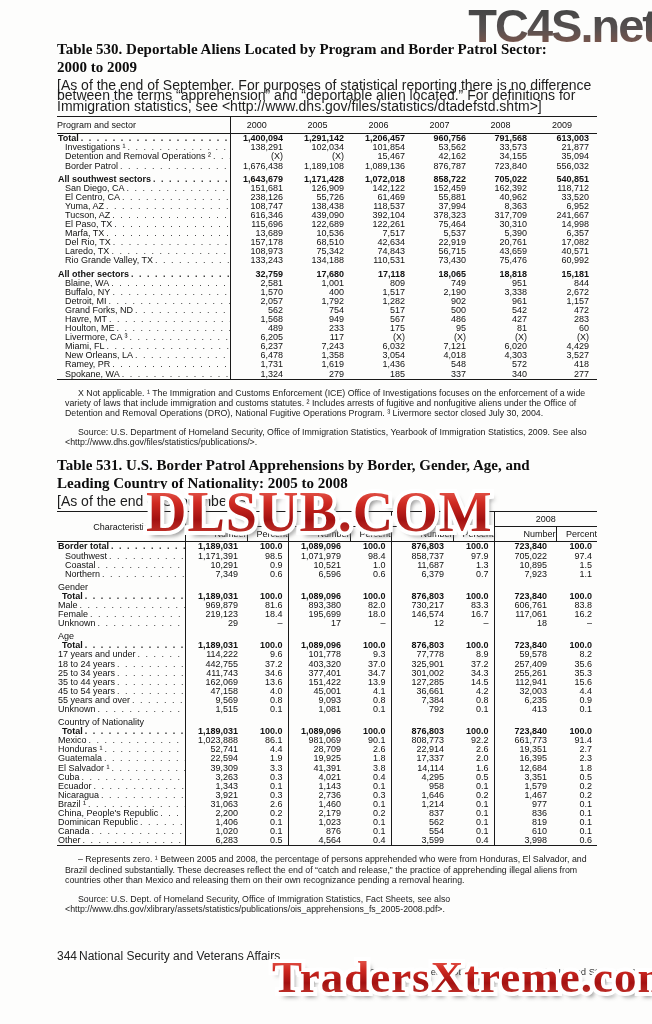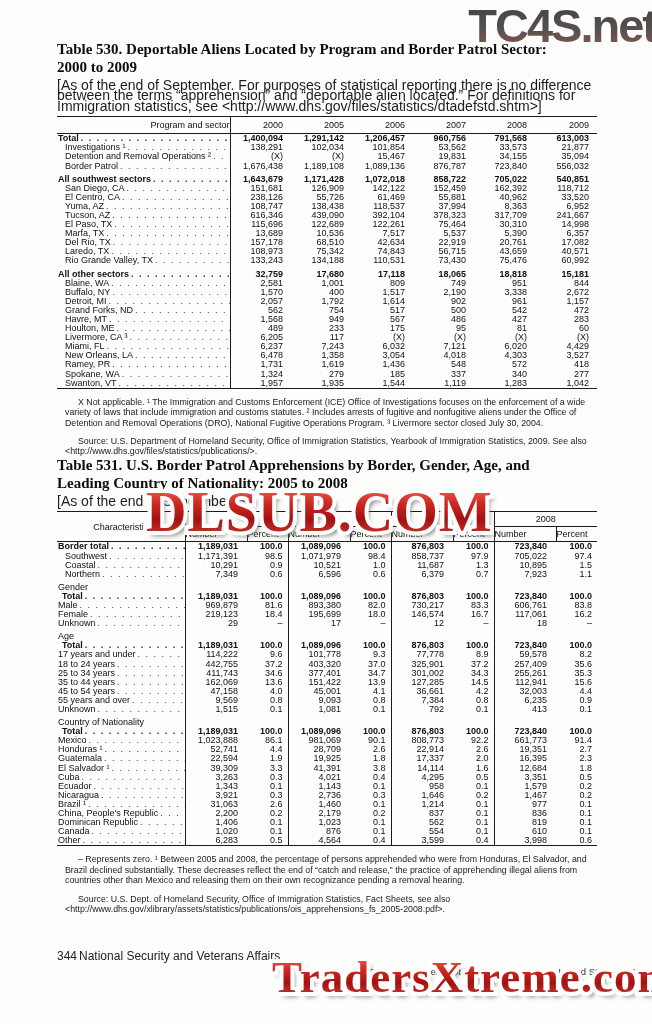--- a/index.html
+++ b/index.html
@@ -17,29 +17,29 @@
   table{border-collapse:collapse;width:100%;font-size:9px;color:#101010;table-layout:fixed}
   th,td{padding:0;font-weight:normal;vertical-align:bottom}
   .tbl{margin-top:5px;border-top:1.5px solid #1a1a1a;border-bottom:1.5px solid #1a1a1a}
   thead th{vertical-align:middle;font-size:9px}
   tbody td{line-height:9.1px;white-space:nowrap}
   tr.gap td{padding-top:4px}
   .bold{font-weight:bold}
 
   
   .tbl530 thead th{border-bottom:1px solid #1a1a1a;height:16px}
-  .tbl530 .th-stub{border-right:1px solid #1a1a1a;text-align:right}
-  .tbl530 .yr{text-align:right;padding-right:8px}
+  .tbl530 .th-stub{border-right:1px solid #1a1a1a;text-align:left}
+  .tbl530 .yr{padding-right:8px}
   .tbl530 td.stub{border-right:1px solid #1a1a1a;overflow:hidden}
   .tbl530 td.num{text-align:right;padding-right:8px}
 
   
   .tbl531 thead .ch{border-right:1px solid #1a1a1a;text-align:center}
   .tbl531 thead .yr{border-bottom:1px solid #1a1a1a;text-align:center;height:14px}
-  .tbl531 thead .sub{border-bottom:1px solid #1a1a1a;text-align:left;height:14px}
+  .tbl531 thead .sub{border-bottom:1px solid #1a1a1a;text-align:right;height:14px}
   .tbl531 .sep{border-right:1px solid #1a1a1a}
   .tbl531 .nsep{border-right:1px solid #1a1a1a}
   .tbl531 .ch{border-bottom:1px solid #1a1a1a}
   .tbl531 td.stub{border-right:1px solid #1a1a1a;overflow:hidden}
   .tbl531 td.num{text-align:right;padding-right:9px}
   .tbl531 td.pct{text-align:right;padding-right:5px}
 
   
   .stubflex{display:flex;align-items:baseline;overflow:hidden;padding-left:1px}
   .lbl{white-space:nowrap}
@@ -135,21 +135,21 @@
         <tr>
           <td class="stub ind">
             <div class="stubflex">
               <span class="lbl">Detention and Removal Operations ²</span>
               <span class="dots"></span>
             </div>
           </td>
           <td class="num">(X)</td>
           <td class="num">(X)</td>
           <td class="num">15,467</td>
-          <td class="num">19,831</td>
+          <td class="num">42,162</td>
           <td class="num">34,155</td>
           <td class="num">35,094</td>
         </tr>
         <tr>
           <td class="stub ind">
             <div class="stubflex">
               <span class="lbl">Border Patrol</span>
               <span class="dots"></span>
             </div>
           </td>
@@ -344,21 +344,21 @@
         </tr>
         <tr>
           <td class="stub ind">
             <div class="stubflex">
               <span class="lbl">Detroit, MI</span>
               <span class="dots"></span>
             </div>
           </td>
           <td class="num">2,057</td>
           <td class="num">1,792</td>
-          <td class="num">1,614</td>
+          <td class="num">1,282</td>
           <td class="num">902</td>
           <td class="num">961</td>
           <td class="num">1,157</td>
         </tr>
         <tr>
           <td class="stub ind">
             <div class="stubflex">
               <span class="lbl">Grand Forks, ND</span>
               <span class="dots"></span>
             </div>
@@ -460,34 +460,20 @@
               <span class="lbl">Spokane, WA</span>
               <span class="dots"></span>
             </div>
           </td>
           <td class="num">1,324</td>
           <td class="num">279</td>
           <td class="num">185</td>
           <td class="num">337</td>
           <td class="num">340</td>
           <td class="num">277</td>
-        </tr>
-        <tr>
-          <td class="stub ind">
-            <div class="stubflex">
-              <span class="lbl">Swanton, VT</span>
-              <span class="dots"></span>
-            </div>
-          </td>
-          <td class="num">1,957</td>
-          <td class="num">1,935</td>
-          <td class="num">1,544</td>
-          <td class="num">1,119</td>
-          <td class="num">1,283</td>
-          <td class="num">1,042</td>
         </tr>
       </tbody>
   </table>
 
   <div class="fn">
     <p>X Not applicable. ¹ The Immigration and Customs Enforcement (ICE) Office of Investigations focuses on the enforcement of a wide variety of laws that include immigration and customs statutes. ² Includes arrests of fugitive and nonfugitive aliens under the Office of Detention and Removal Operations (DRO), National Fugitive Operations Program. ³ Livermore sector closed July 30, 2004.</p>
     <p><span>Source: U.S. Department of Homeland Security, Office of Immigration Statistics, </span><span class="it">Yearbook of Immigration Statistics, 2009.</span><span> See also &lt;http://www.dhs.gov/files/statistics/publications/&gt;.</span></p>
   </div>
 </div>
 

